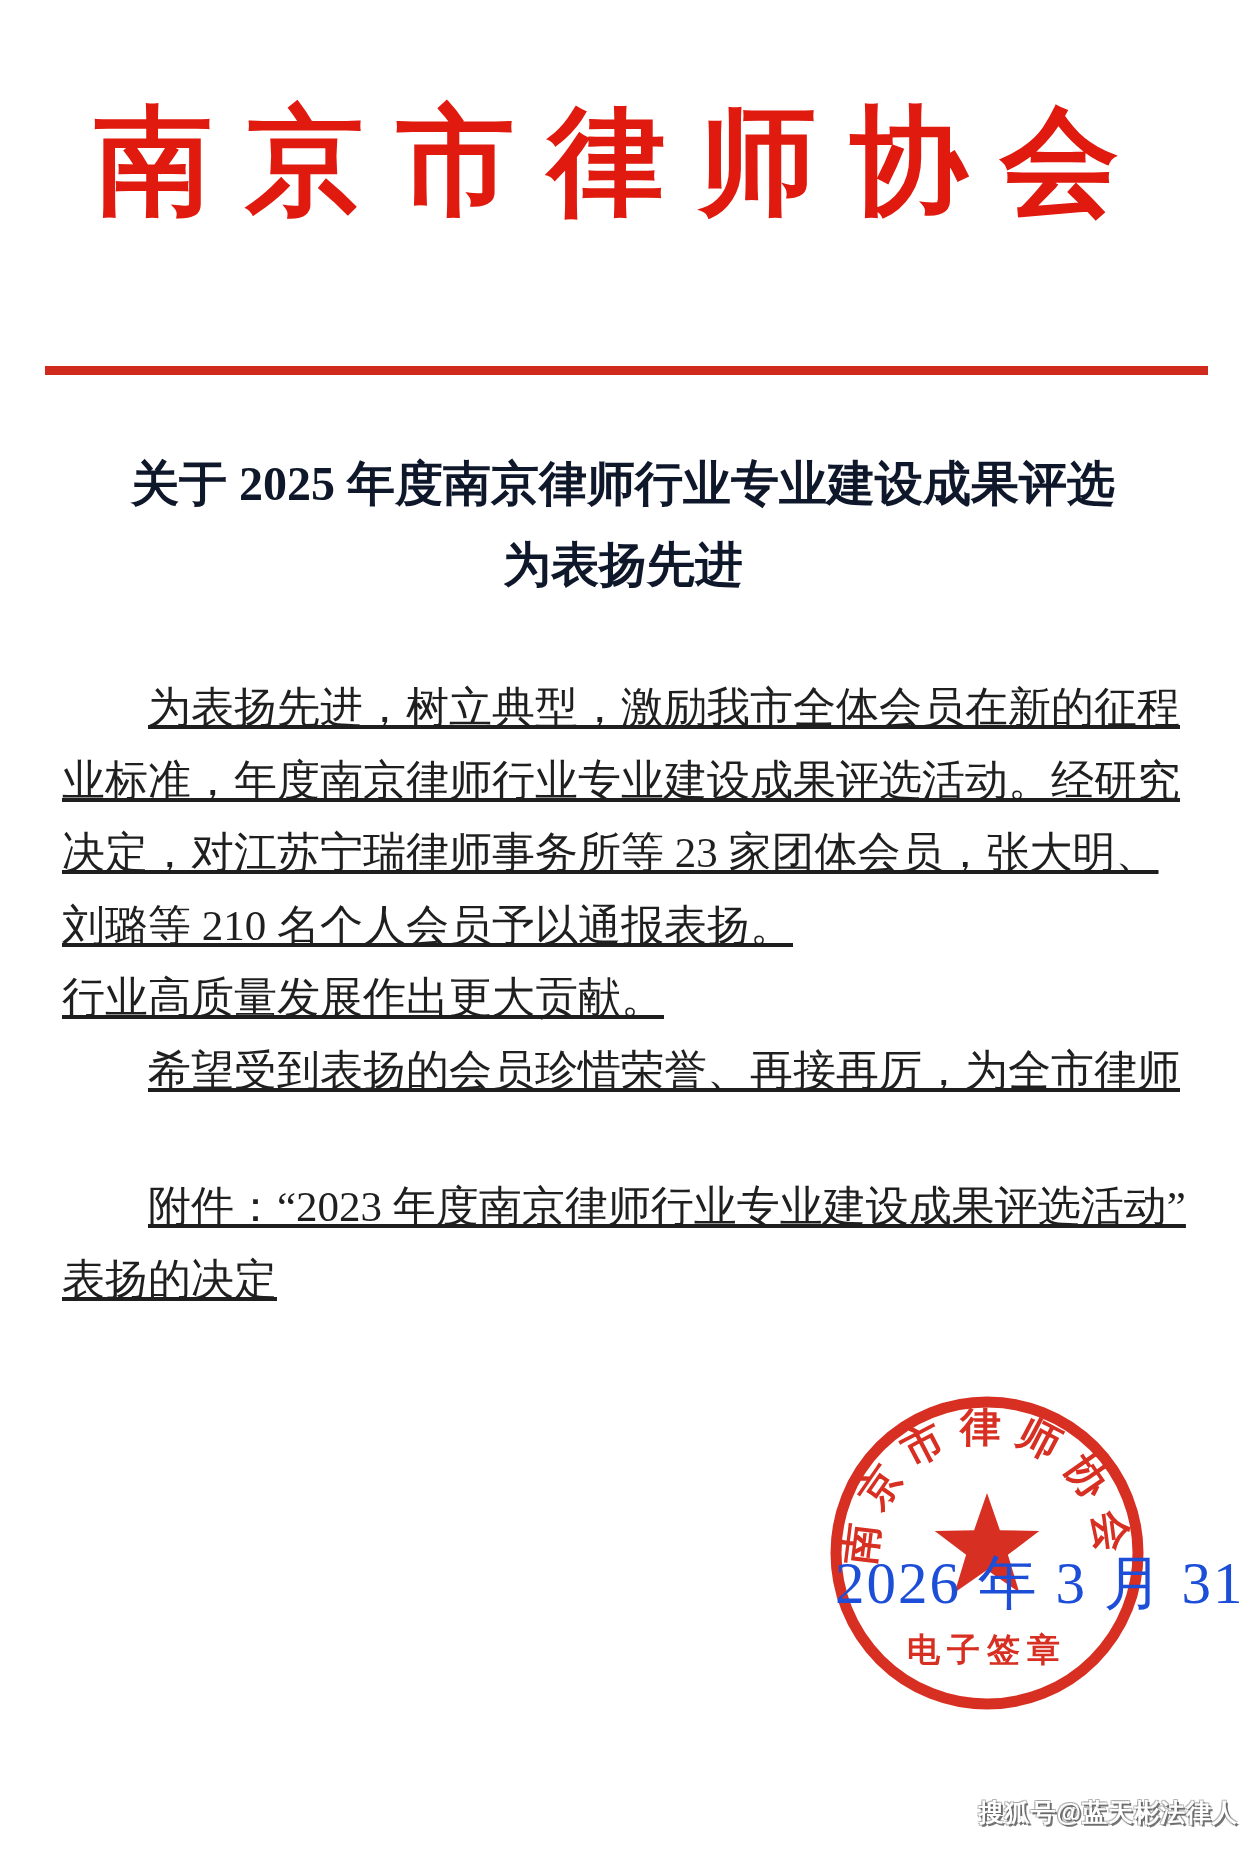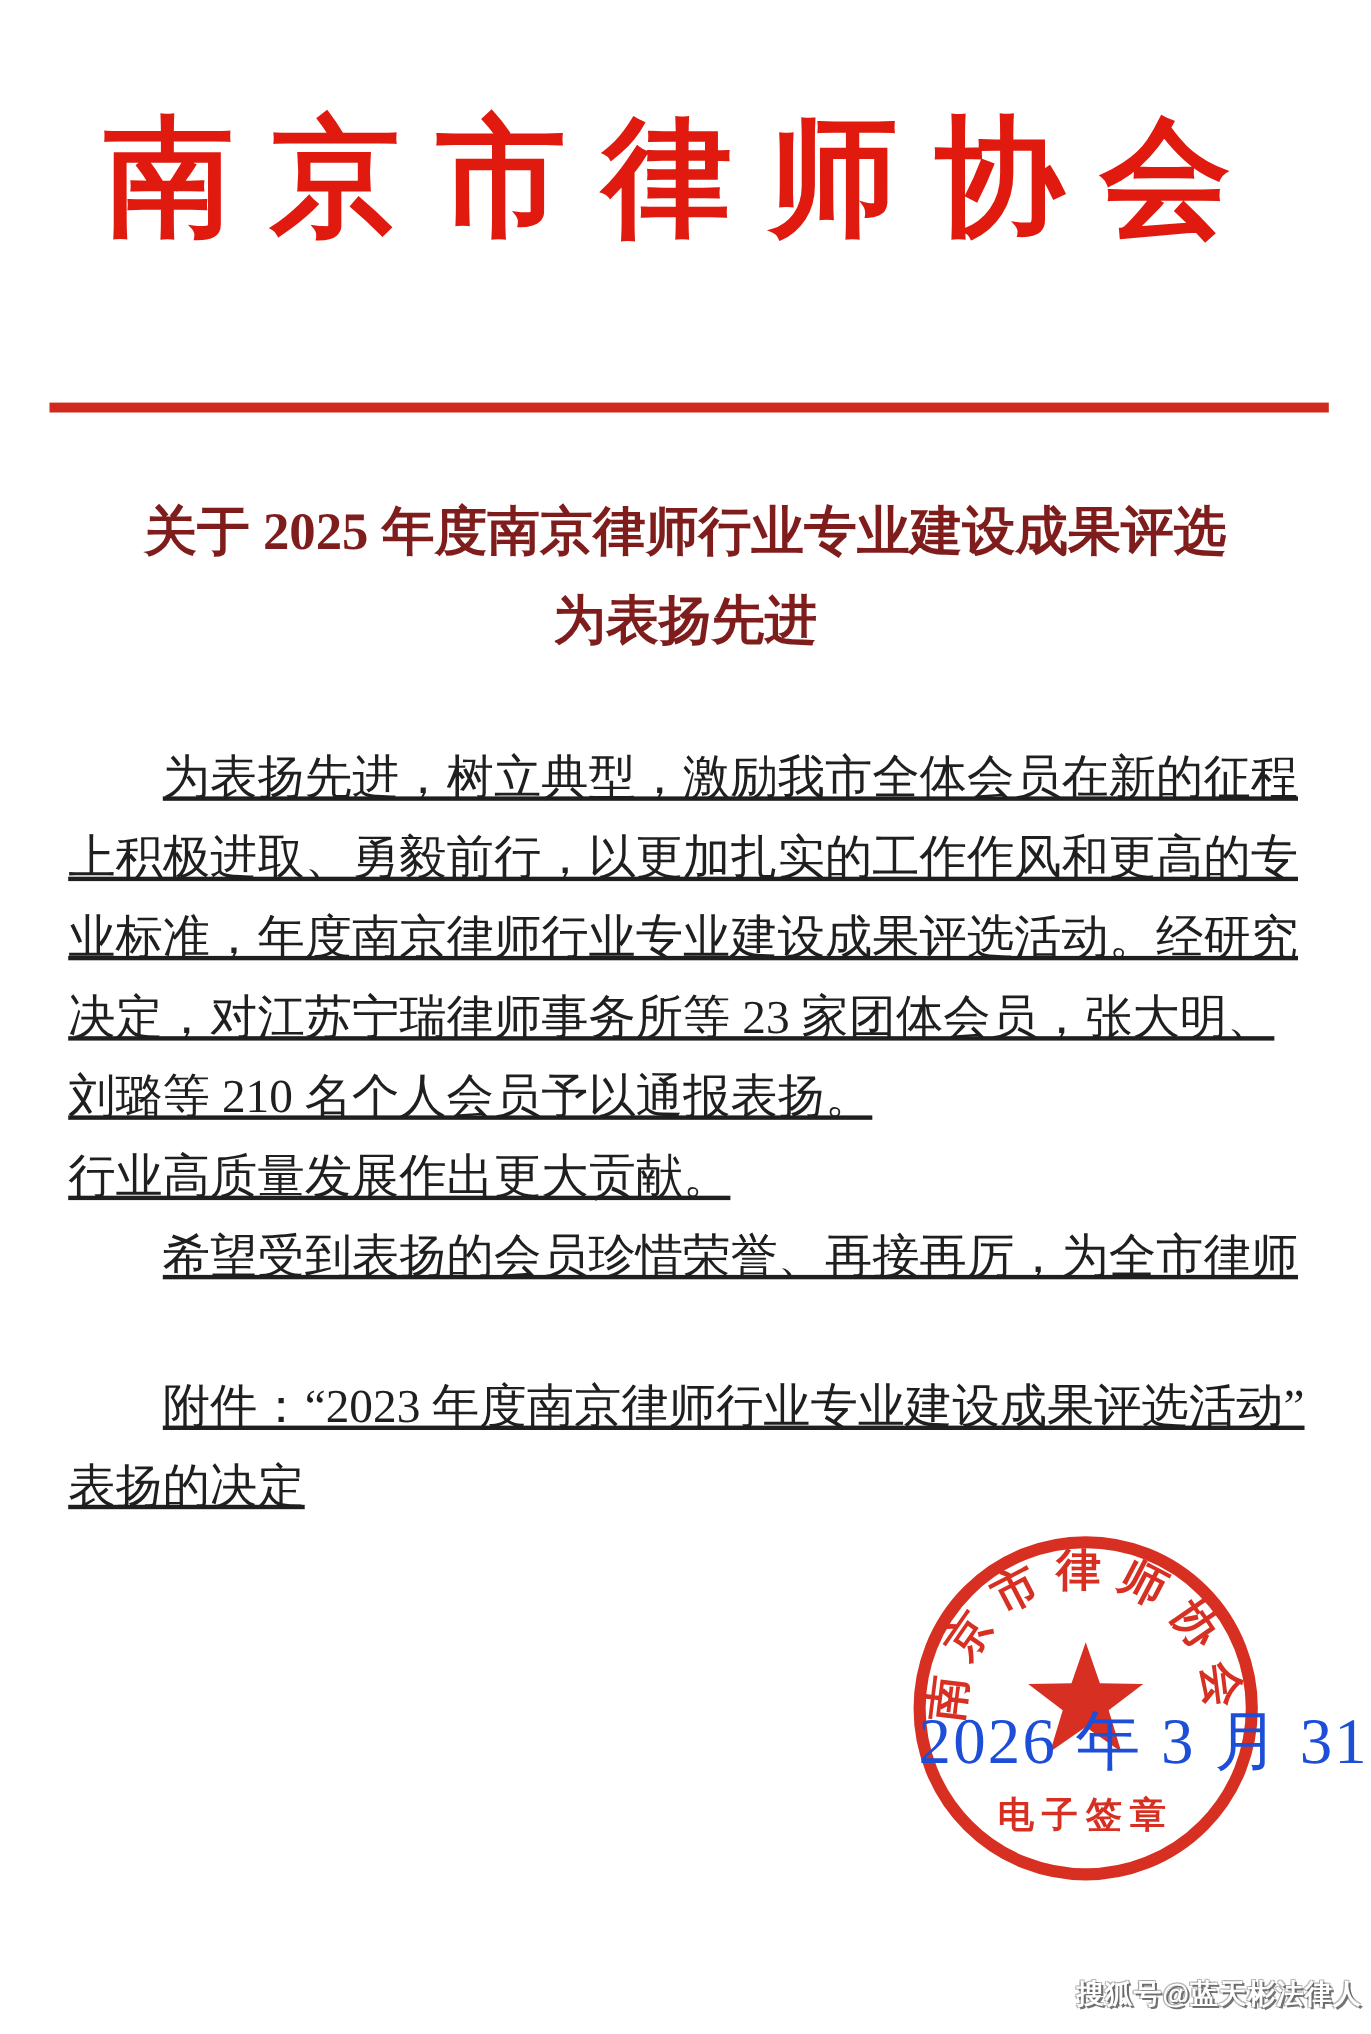--- a/index.html
+++ b/index.html
@@ -32,21 +32,21 @@
     width: 1163px;
     height: 9px;
     background: #cf2a1d;
   }
   .doc-title {
     position: absolute;
     top: 443px;
     left: 0;
     width: 100%;
     text-align: center;
-    color: #7f1d1d;
+    color: #0f172a;
     font-weight: bold;
     font-size: 48px;
     line-height: 81px;
   }
   .doc-title .t-line { white-space: nowrap; }
   .body-text {
     position: absolute;
     left: 62px;
     top: 672px;
     width: 1128px;
@@ -103,21 +103,20 @@
 
   <div class="red-divider"></div>
 
   <div class="doc-title">
     <div class="t-line">关于 2025 年度南京律师行业专业建设成果评选</div>
     <div class="t-line">为表扬先进</div>
   </div>
 
   <div class="body-text">
     <div class="line indent">为表扬先进，树立典型，激励我市全体会员在新的征程</div>
-    <div class="line">上积极进取、勇毅前行，以更加扎实的工作作风和更高的专</div>
     <div class="line">业标准，年度南京律师行业专业建设成果评选活动。经研究</div>
     <div class="line">决定，对江苏宁瑞律师事务所等 23 家团体会员，张大明、</div>
     <div class="line">刘璐等 210 名个人会员予以通报表扬。</div>
     <div class="line">行业高质量发展作出更大贡献。</div>
     <div class="line indent">希望受到表扬的会员珍惜荣誉、再接再厉，为全市律师</div>
     <div class="para-gap"></div>
     <div class="line indent">附件：“2023 年度南京律师行业专业建设成果评选活动”</div>
     <div class="line">表扬的决定</div>
   </div>
 

